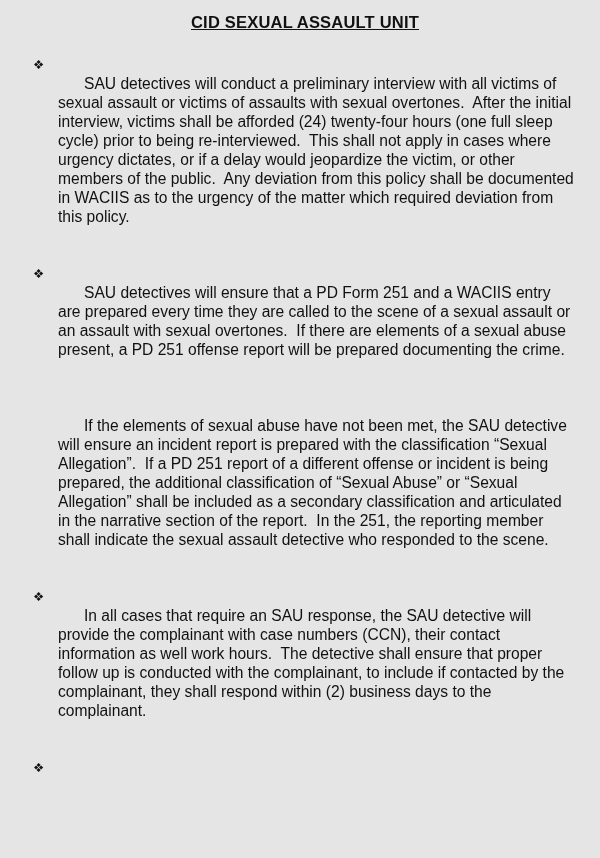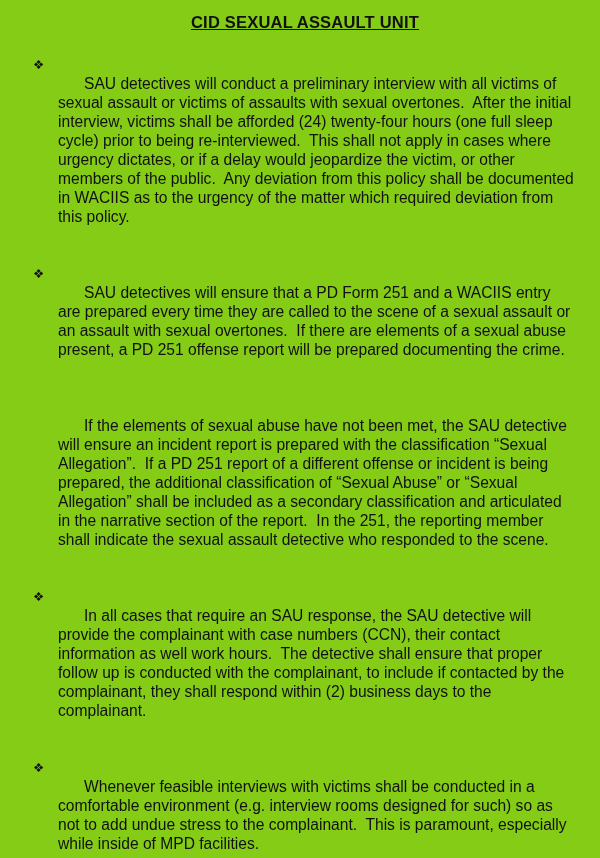--- a/index.html
+++ b/index.html
@@ -4,21 +4,21 @@
 <style>
   html, body {
     margin: 0;
     padding: 0;
     background: #ffffff;
   }
   .page {
     position: relative;
     width: 600px;
     height: 858px;
-    background: #84cc16;
+    background: #e5e5e5;
     color: #111111;
     font-family: "Liberation Sans", "DejaVu Sans", sans-serif;
     font-size: 15.6px;
     line-height: 19px;
     box-sizing: border-box;
     padding: 13px 23px 10px 33px;
     overflow: hidden;
   }
   .doc-title {
     text-align: center;
@@ -72,18 +72,18 @@
 
     <div class="item continuation">
       <span>If the elements of sexual abuse have not been met, the SAU detective will ensure an incident report is prepared with the classification “Sexual Allegation”.  If a PD 251 report of a different offense or incident is being prepared, the additional classification of “Sexual Abuse” or “Sexual Allegation” shall be included as a secondary classification and articulated in the narrative section of the report.  In the 251, the reporting member shall indicate the sexual assault detective who responded to the scene.</span>
     </div>
 
     <div class="item">
       <span class="bullet">❖</span><span>In all cases that require an SAU response, the SAU detective will provide the complainant with case numbers (CCN), their contact information as well work hours.  The detective shall ensure that proper follow up is conducted with the complainant, to include if contacted by the complainant, they shall respond within (2) business days to the complainant.</span>
     </div>
 
     <div class="item">
-      <span class="bullet">❖</span><span>Whenever feasible interviews with victims shall be conducted in a comfortable environment (e.g. interview rooms designed for such) so as not to add undue stress to the complainant.  This is paramount, especially while inside of MPD facilities.</span>
+      <span class="bullet">❖</span>
     </div>
 
   </div>
 
 </div>
 
 </body></html>

